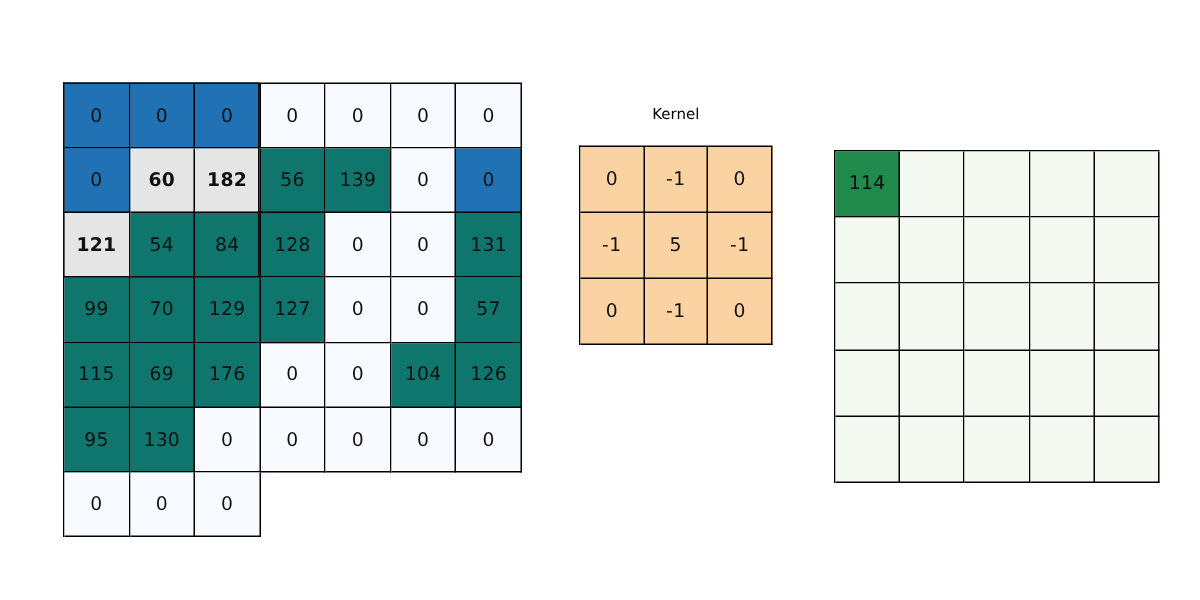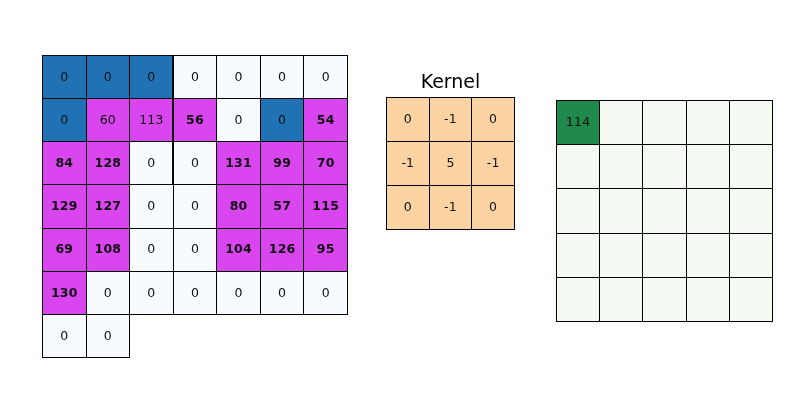--- a/index.html
+++ b/index.html
@@ -45,44 +45,44 @@
   
   #input-grid {
     left: 42px;
     top: 55px;
     width: 306px;
     height: 303px;
     grid-template-columns: repeat(7, 1fr);
     grid-template-rows: repeat(7, 1fr);
   }
   .cell.zero      { background: #f7fbff; }
-  .cell.value     { background: #d946ef; font-weight: bold; }
+  .cell.value     { background: #0f766e; }
   .cell.hl-zero   { background: #2171b5; }
-  .cell.hl-value  { background: #d946ef; }
+  .cell.hl-value  { background: #e5e5e5; font-weight: bold; }
 
   
   #kernel-window {
     position: absolute;
     left: 42px;
     top: 55px;
     width: 131.2px;
     height: 130px;
     box-sizing: border-box;
     border: 1.3px solid #0a0a0a;
     pointer-events: none;
   }
 
   
   #kernel-title {
     position: absolute;
     left: 386px;
     top: 72px;
     width: 129px;
     text-align: center;
-    font-size: 19px;
+    font-size: 10px;
     line-height: 1;
     color: #000;
   }
   #kernel-grid {
     left: 386px;
     top: 97px;
     width: 129px;
     height: 133px;
     grid-template-columns: repeat(3, 1fr);
     grid-template-rows: repeat(3, 1fr);
@@ -109,41 +109,42 @@
   <div class="grid" id="input-grid">
       <div class="cell hl-zero">0</div>
       <div class="cell hl-zero">0</div>
       <div class="cell hl-zero">0</div>
       <div class="cell zero">0</div>
       <div class="cell zero">0</div>
       <div class="cell zero">0</div>
       <div class="cell zero">0</div>
       <div class="cell hl-zero">0</div>
       <div class="cell hl-value">60</div>
-      <div class="cell hl-value">113</div>
+      <div class="cell hl-value">182</div>
       <div class="cell value">56</div>
-      <div class="cell zero">0</div>
-      <div class="cell hl-zero">0</div>
+      <div class="cell value">139</div>
+      <div class="cell zero">0</div>
+      <div class="cell hl-zero">0</div>
+      <div class="cell hl-value">121</div>
       <div class="cell value">54</div>
       <div class="cell value">84</div>
       <div class="cell value">128</div>
       <div class="cell zero">0</div>
       <div class="cell zero">0</div>
       <div class="cell value">131</div>
       <div class="cell value">99</div>
       <div class="cell value">70</div>
       <div class="cell value">129</div>
       <div class="cell value">127</div>
       <div class="cell zero">0</div>
       <div class="cell zero">0</div>
-      <div class="cell value">80</div>
       <div class="cell value">57</div>
       <div class="cell value">115</div>
       <div class="cell value">69</div>
-      <div class="cell value">108</div>
+      <div class="cell value">176</div>
       <div class="cell zero">0</div>
       <div class="cell zero">0</div>
       <div class="cell value">104</div>
       <div class="cell value">126</div>
       <div class="cell value">95</div>
       <div class="cell value">130</div>
       <div class="cell zero">0</div>
       <div class="cell zero">0</div>
       <div class="cell zero">0</div>
       <div class="cell zero">0</div>

